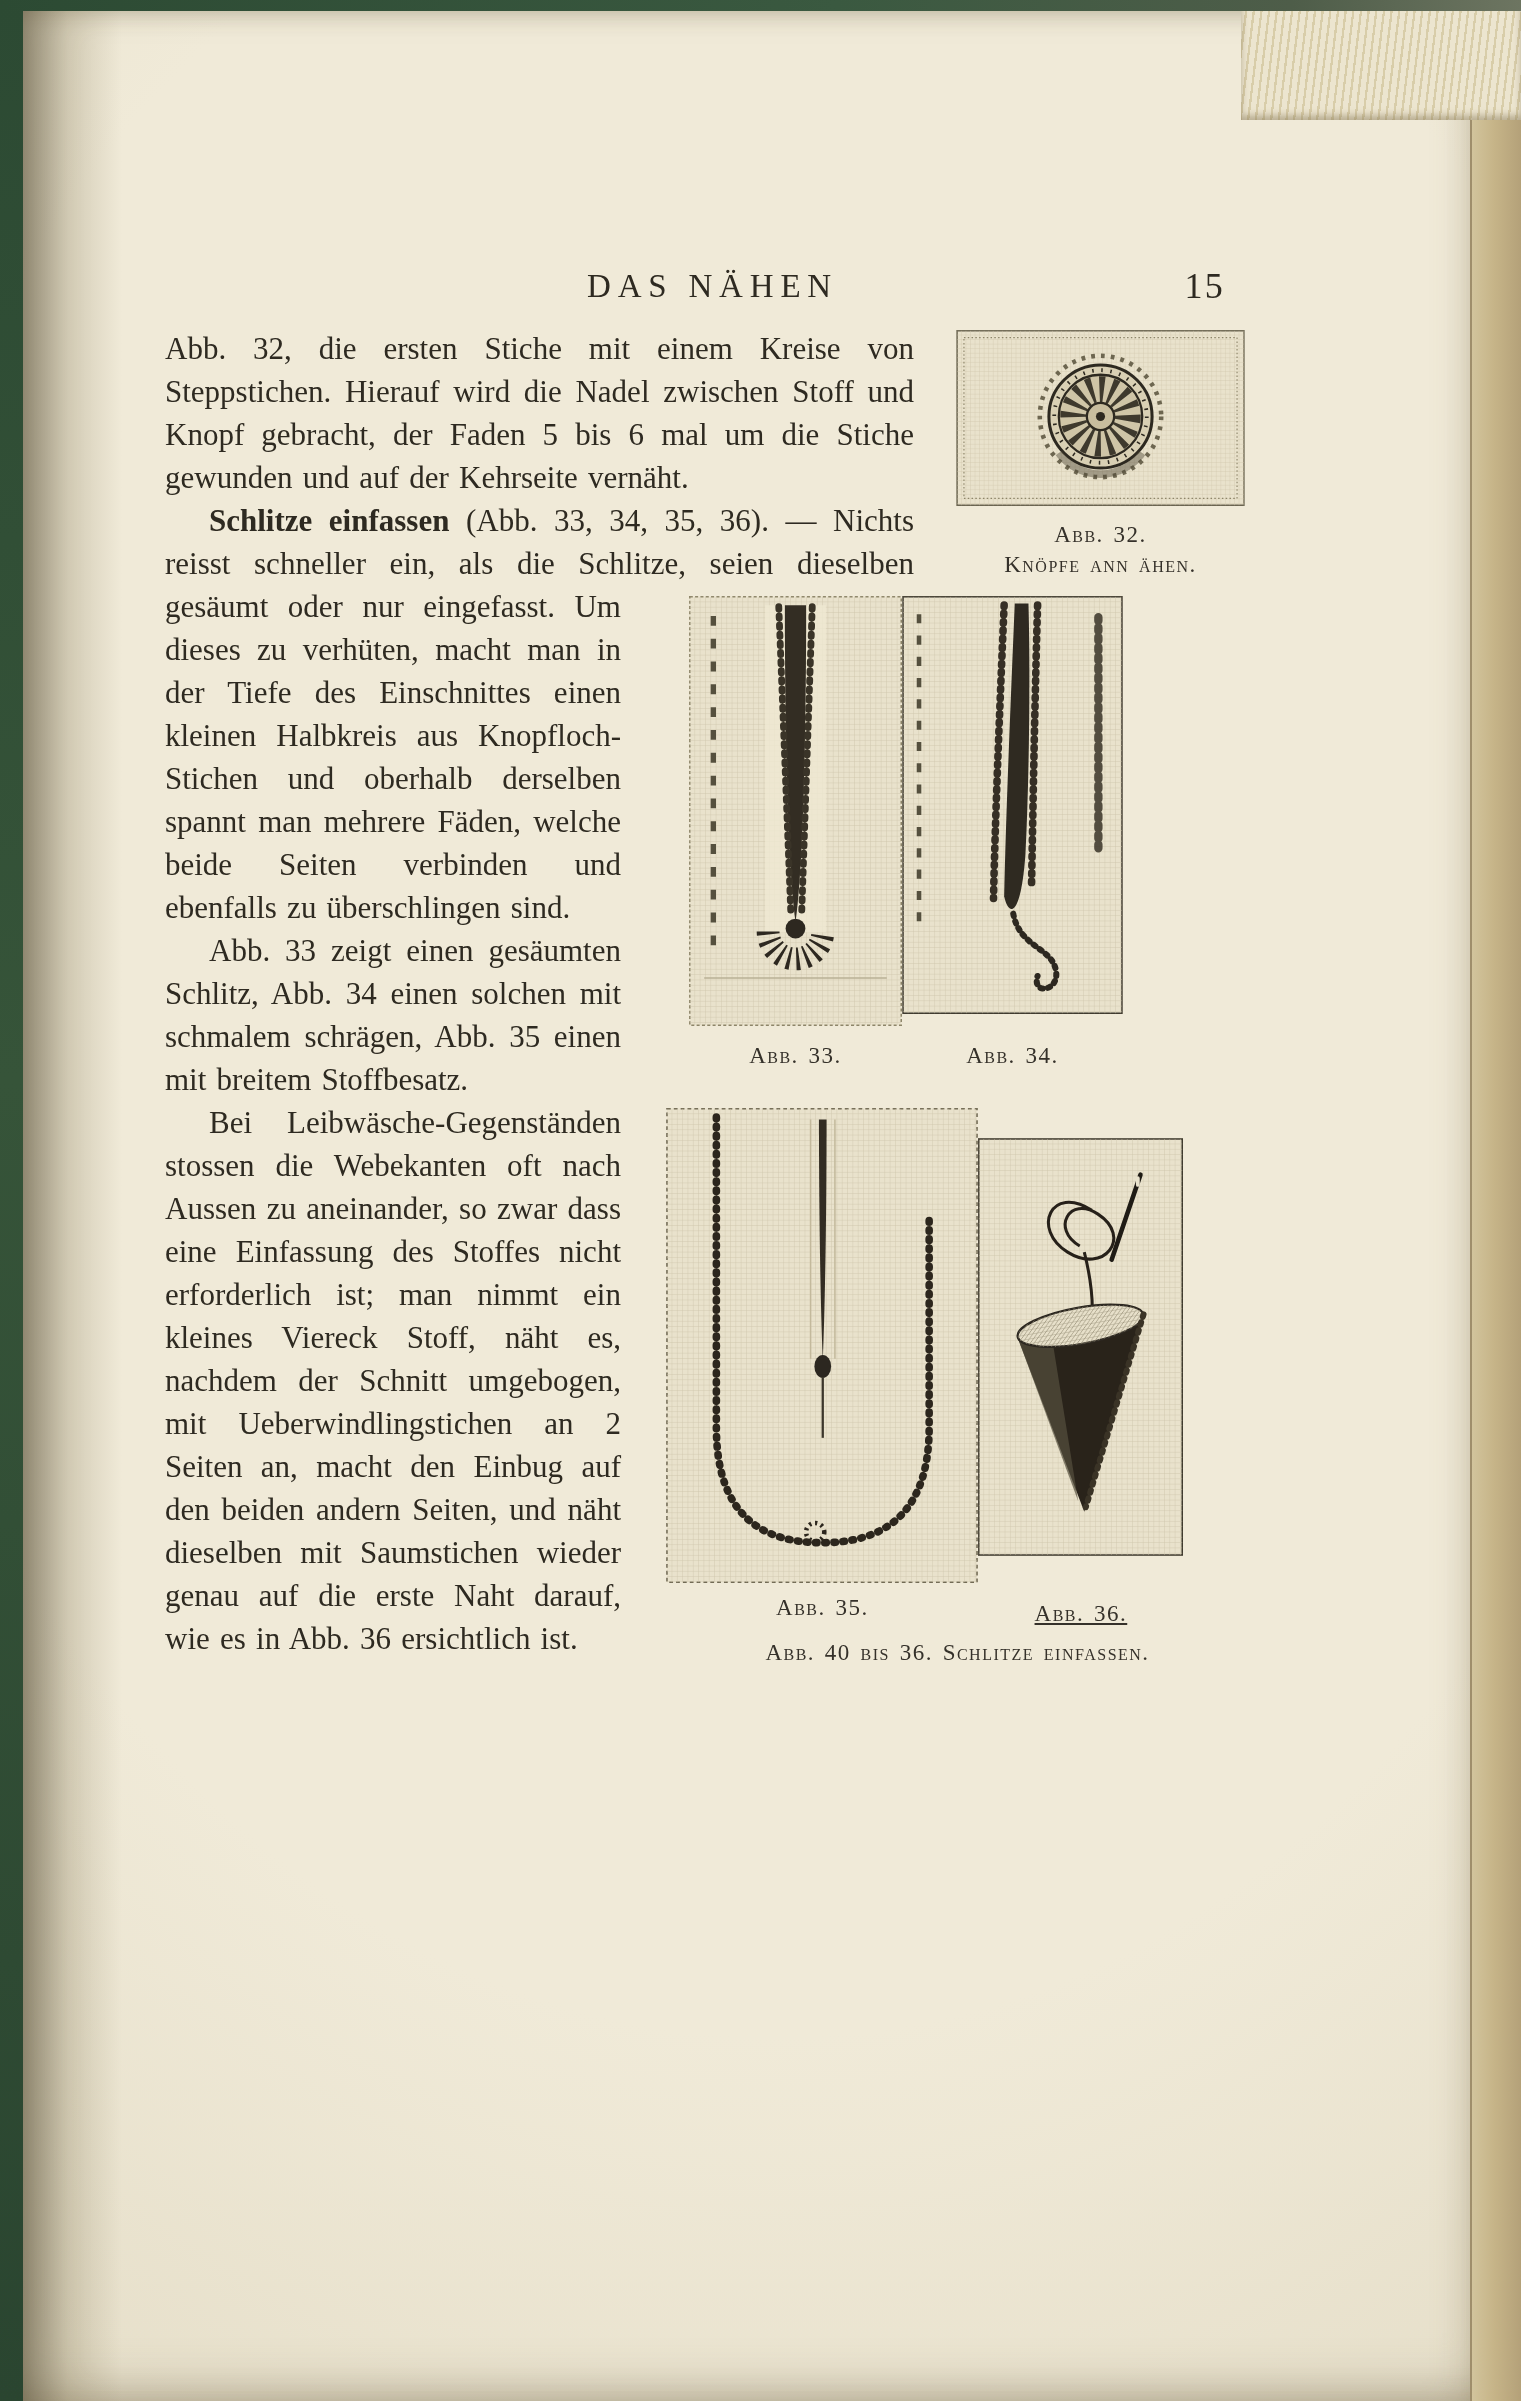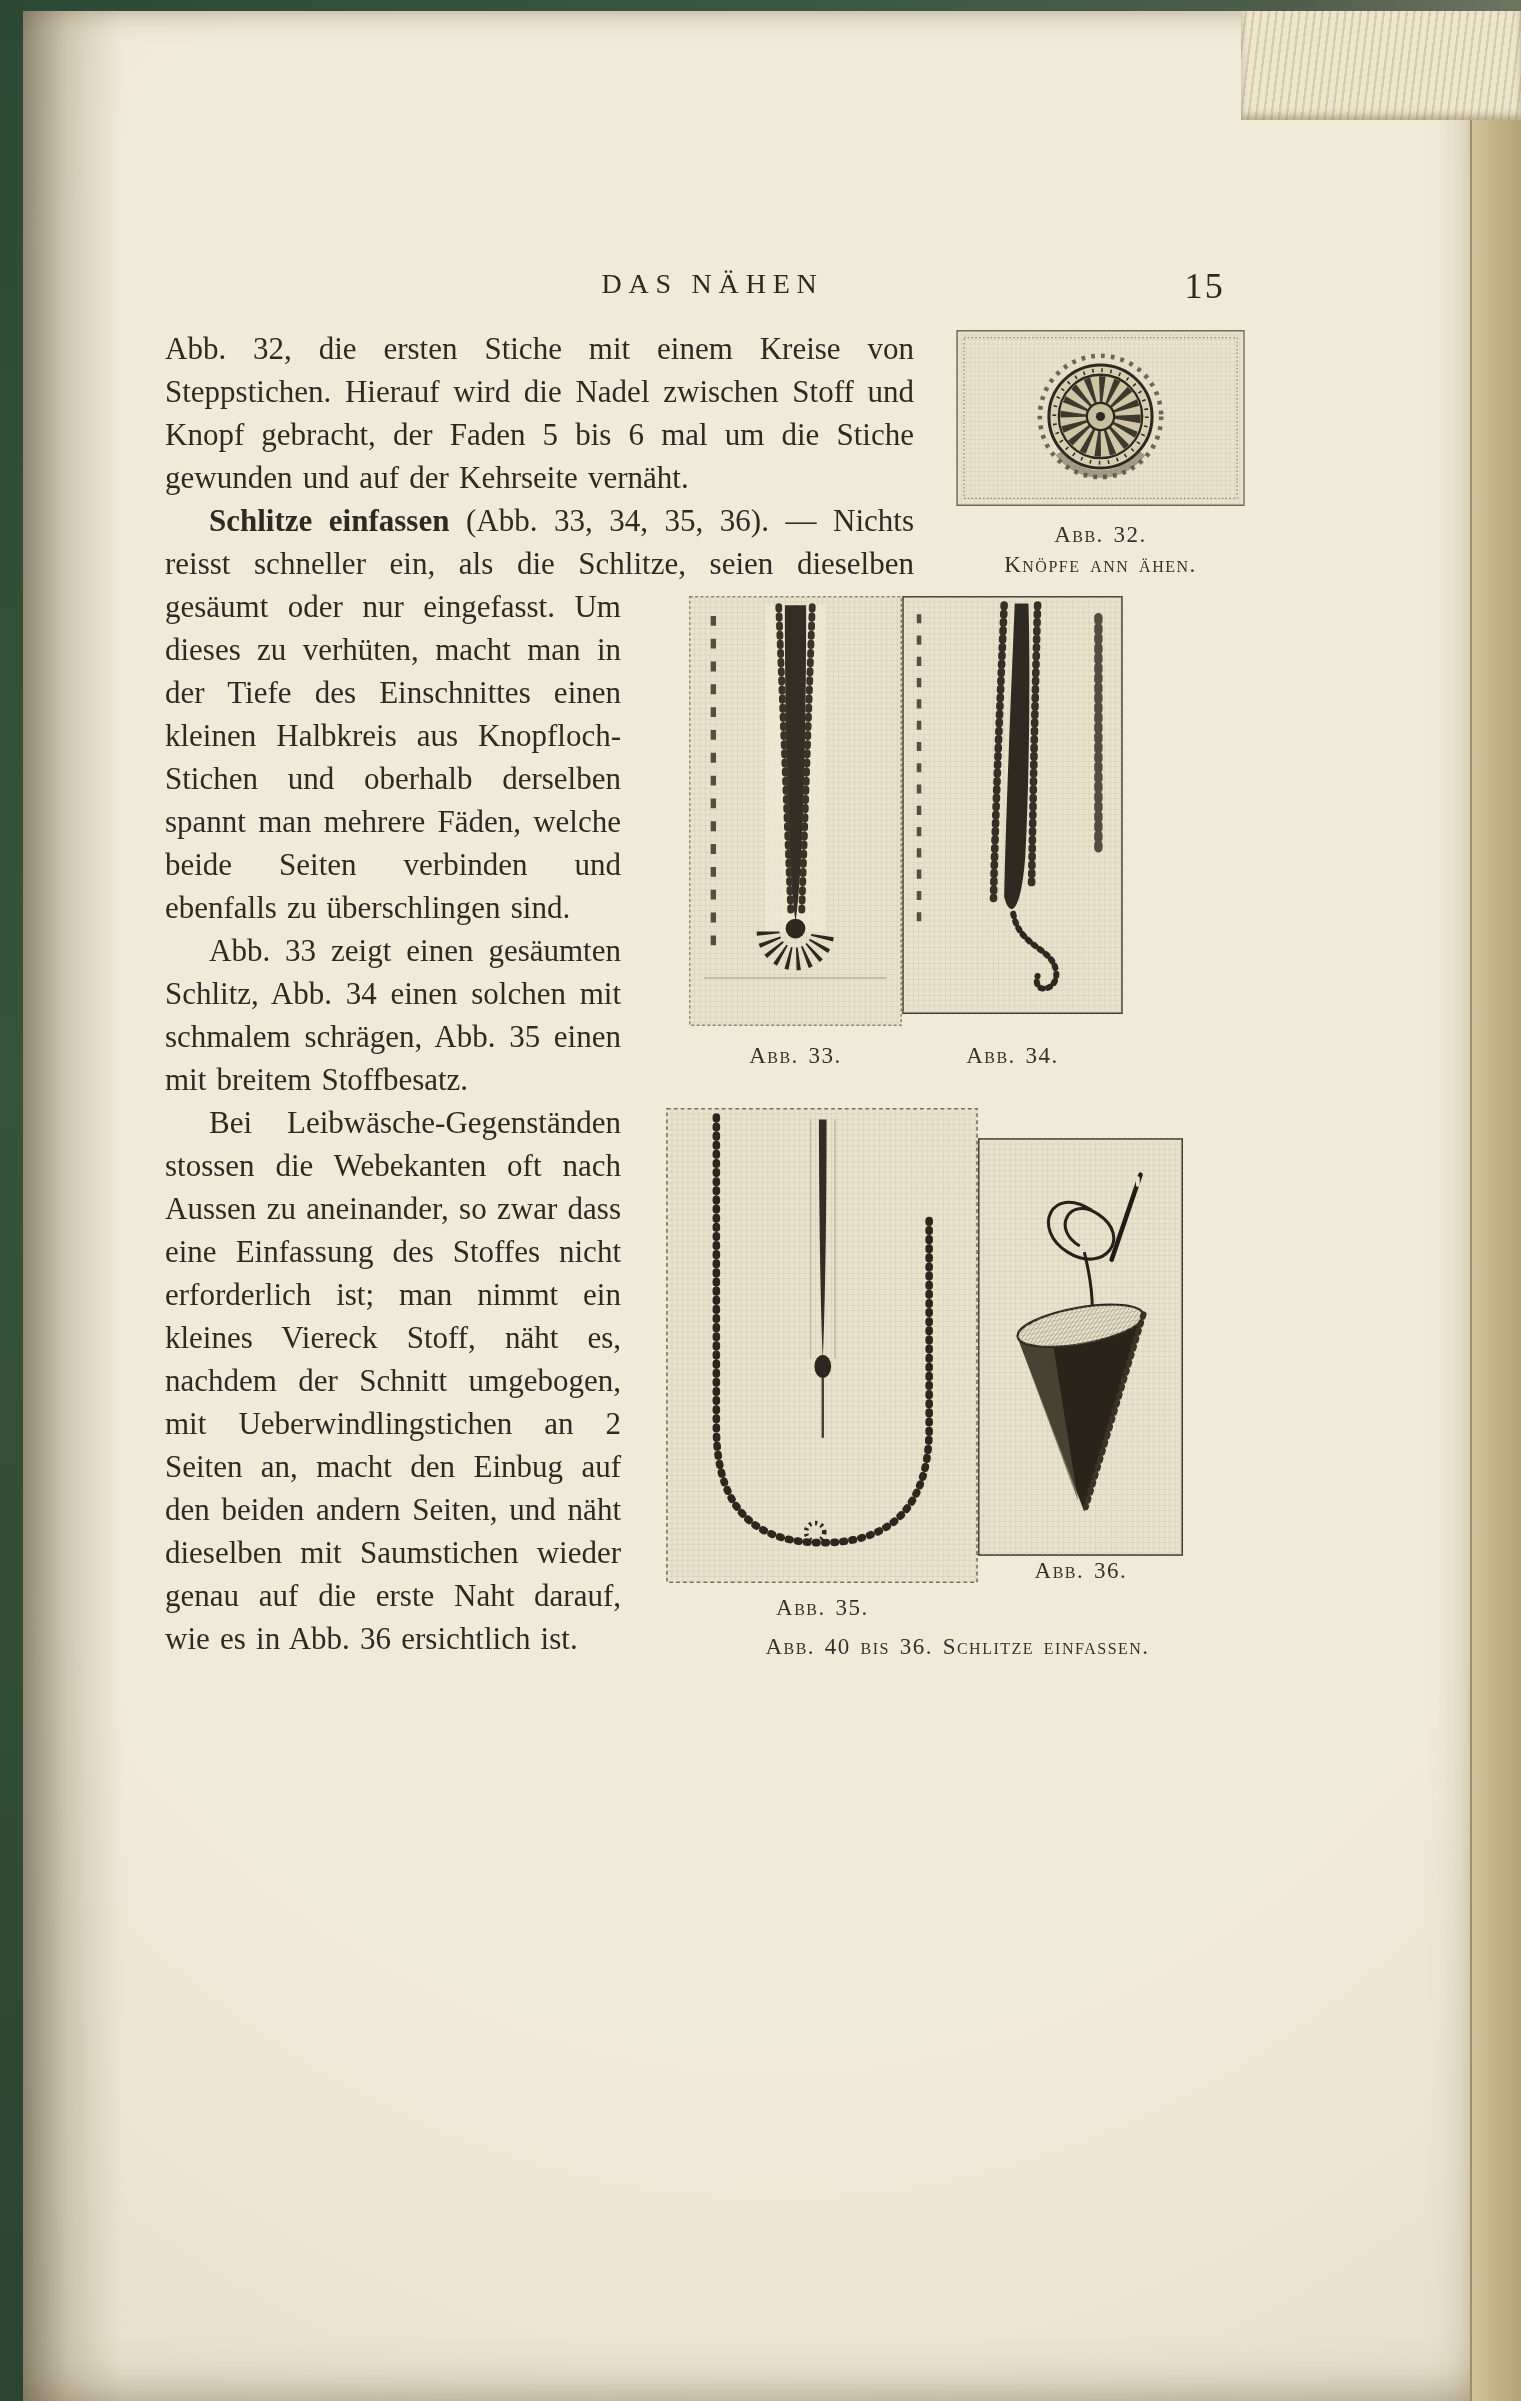--- a/index.html
+++ b/index.html
@@ -18,42 +18,42 @@
     background:repeating-linear-gradient(97deg,#ece5cf 0 5.3px,#d8cda9 5.3px 7.6px);
     box-shadow:inset 0 -4.6px 7.6px rgba(120,105,70,.45);z-index:5;}
   .paper{position:absolute;left:23px;top:11.4px;right:49px;bottom:0;
     background:radial-gradient(115% 85% at 52% 38%,#f0ead8 55%,#e7e0cb 82%,#dcd4bc 100%);
     box-shadow:inset 35px 0 53px -26px rgba(82,72,46,.38),
                inset -26px 0 42px -26px rgba(120,104,68,.33),
                inset 0 -38px 53px -34px rgba(104,93,62,.4),
                inset 0 13.7px 23px -15px rgba(104,93,62,.35);}
   .content{position:absolute;left:142px;top:257px;width:1095px;color:#2e2a21;}
   .pagehead{position:relative;height:59px;}
-  .pagehead .title{position:absolute;left:0;right:0;top:0;text-align:center;font-size:28px;letter-spacing:6.8px;}
+  .pagehead .title{position:absolute;left:0;right:0;top:0;text-align:center;font-size:33px;letter-spacing:6.8px;}
   .pagehead .pageno{position:absolute;right:35px;top:-3px;font-size:36px;letter-spacing:2.3px;}
   .bodytext{font-size:31px;line-height:43px;text-align:justify;word-spacing:.08em;hyphens:auto;}
   .bodytext p{margin:0;text-align:justify;}
   .indent{text-indent:44px;}
   b{font-weight:700;}
   .fl32{float:right;width:319px;margin:3px 0 4.6px 27px;text-align:center;text-indent:0;display:block;}
   .fl32 svg{display:block;margin:0 auto;}
   .figcap{display:block;font-size:23px;line-height:30px;font-variant:small-caps;letter-spacing:1.5px;
     text-align:center;text-indent:0;color:#35312a;}
   .fl32 .figcap1{margin-top:14px;}
   .flfigs{display:block;float:right;width:605px;margin:10.6px 0 3px 34px;text-indent:0;}
   .figrow{display:flex;}
   .figcol{display:block;text-align:center;}
   .figcol svg{display:block;}
   .row1{padding:0 27px 0 34px;}
   .row2{margin-top:37px;padding:0 27px 0 11.4px;}
   .c33 .figcap{margin-top:15px;}
   .c34 .figcap{margin-top:27px;}
   .c35 .figcap{margin-top:10px;}
   .c36{margin-top:30px;}
-  .c36 .figcap{}
+  .c36 .figcap{margin-top:43px;text-decoration:underline;}
   .groupcap{margin-top:9px;}
 </style>
 </head>
 <body>
 
 <div id="scan">
   <div class="right-block"></div>
   <div class="right-top-stack"></div>
 
   <div class="paper">

